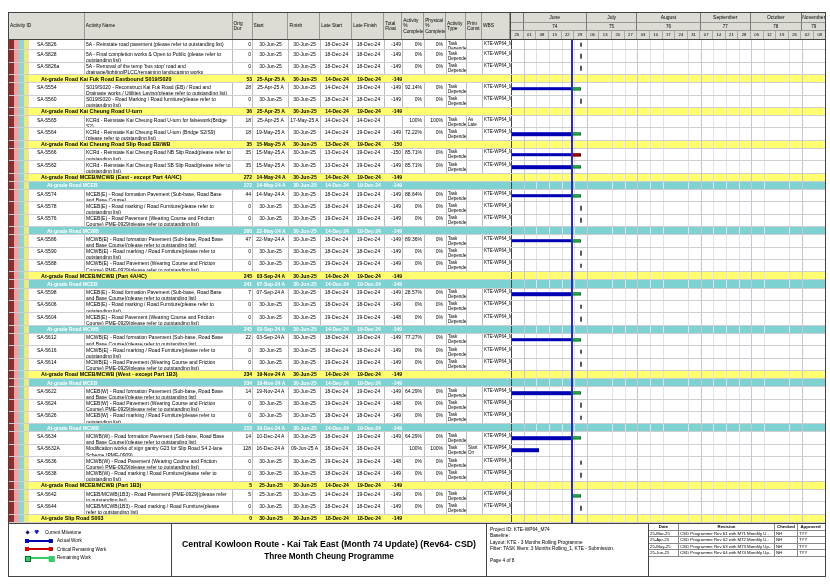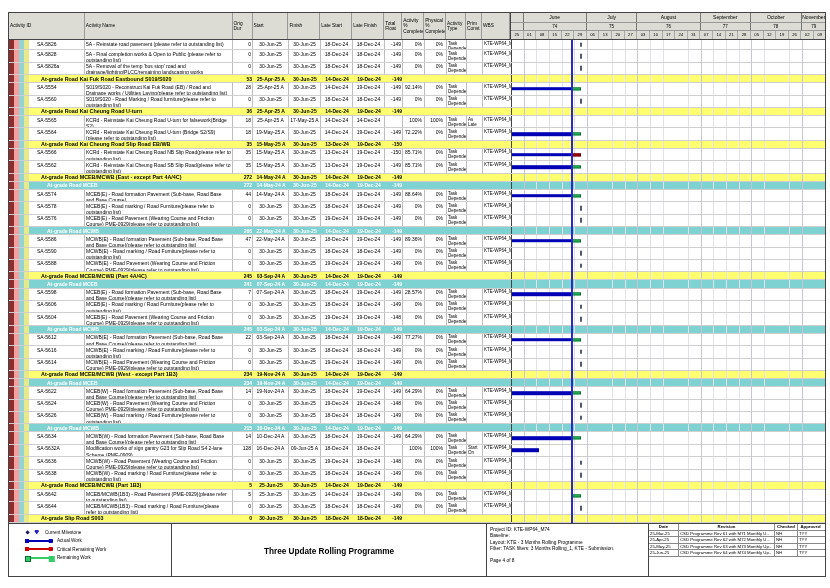--- a/index.html
+++ b/index.html
@@ -1197,21 +1197,22 @@
             <div class="lg-ic ic-critical"></div>
             <div class="lg-label">Critical Remaining Work</div>
           </div>
           <div class="lg-item">
             <div class="lg-ic ic-remaining"></div>
             <div class="lg-label">Remaining Work</div>
           </div>
         </div>
     </div>
     <div class="f-title">
-      <div class="f-t2">Three Update Rolling Programme</div>
+      <div class="f-t1">Central Kowloon Route - Kai Tak East (Month 74 Update) (Rev64- CSD)</div>
+      <div class="f-t2">Three Month Cheung Programme</div>
     </div>
     <div class="f-info">
       <div>Project ID: KTE-WP64_M74</div>
       <div>Baseline:</div>
       <div>Layout: KTE - 3 Months Rolling Programme</div>
       <div>Filter: TASK filters: 3 Months Rolling_1, KTE - Submission.</div>
       <div class="pg">Page 4 of 8</div>
     </div>
     <div class="f-rev">
         <div class="rv-row rv-head">

